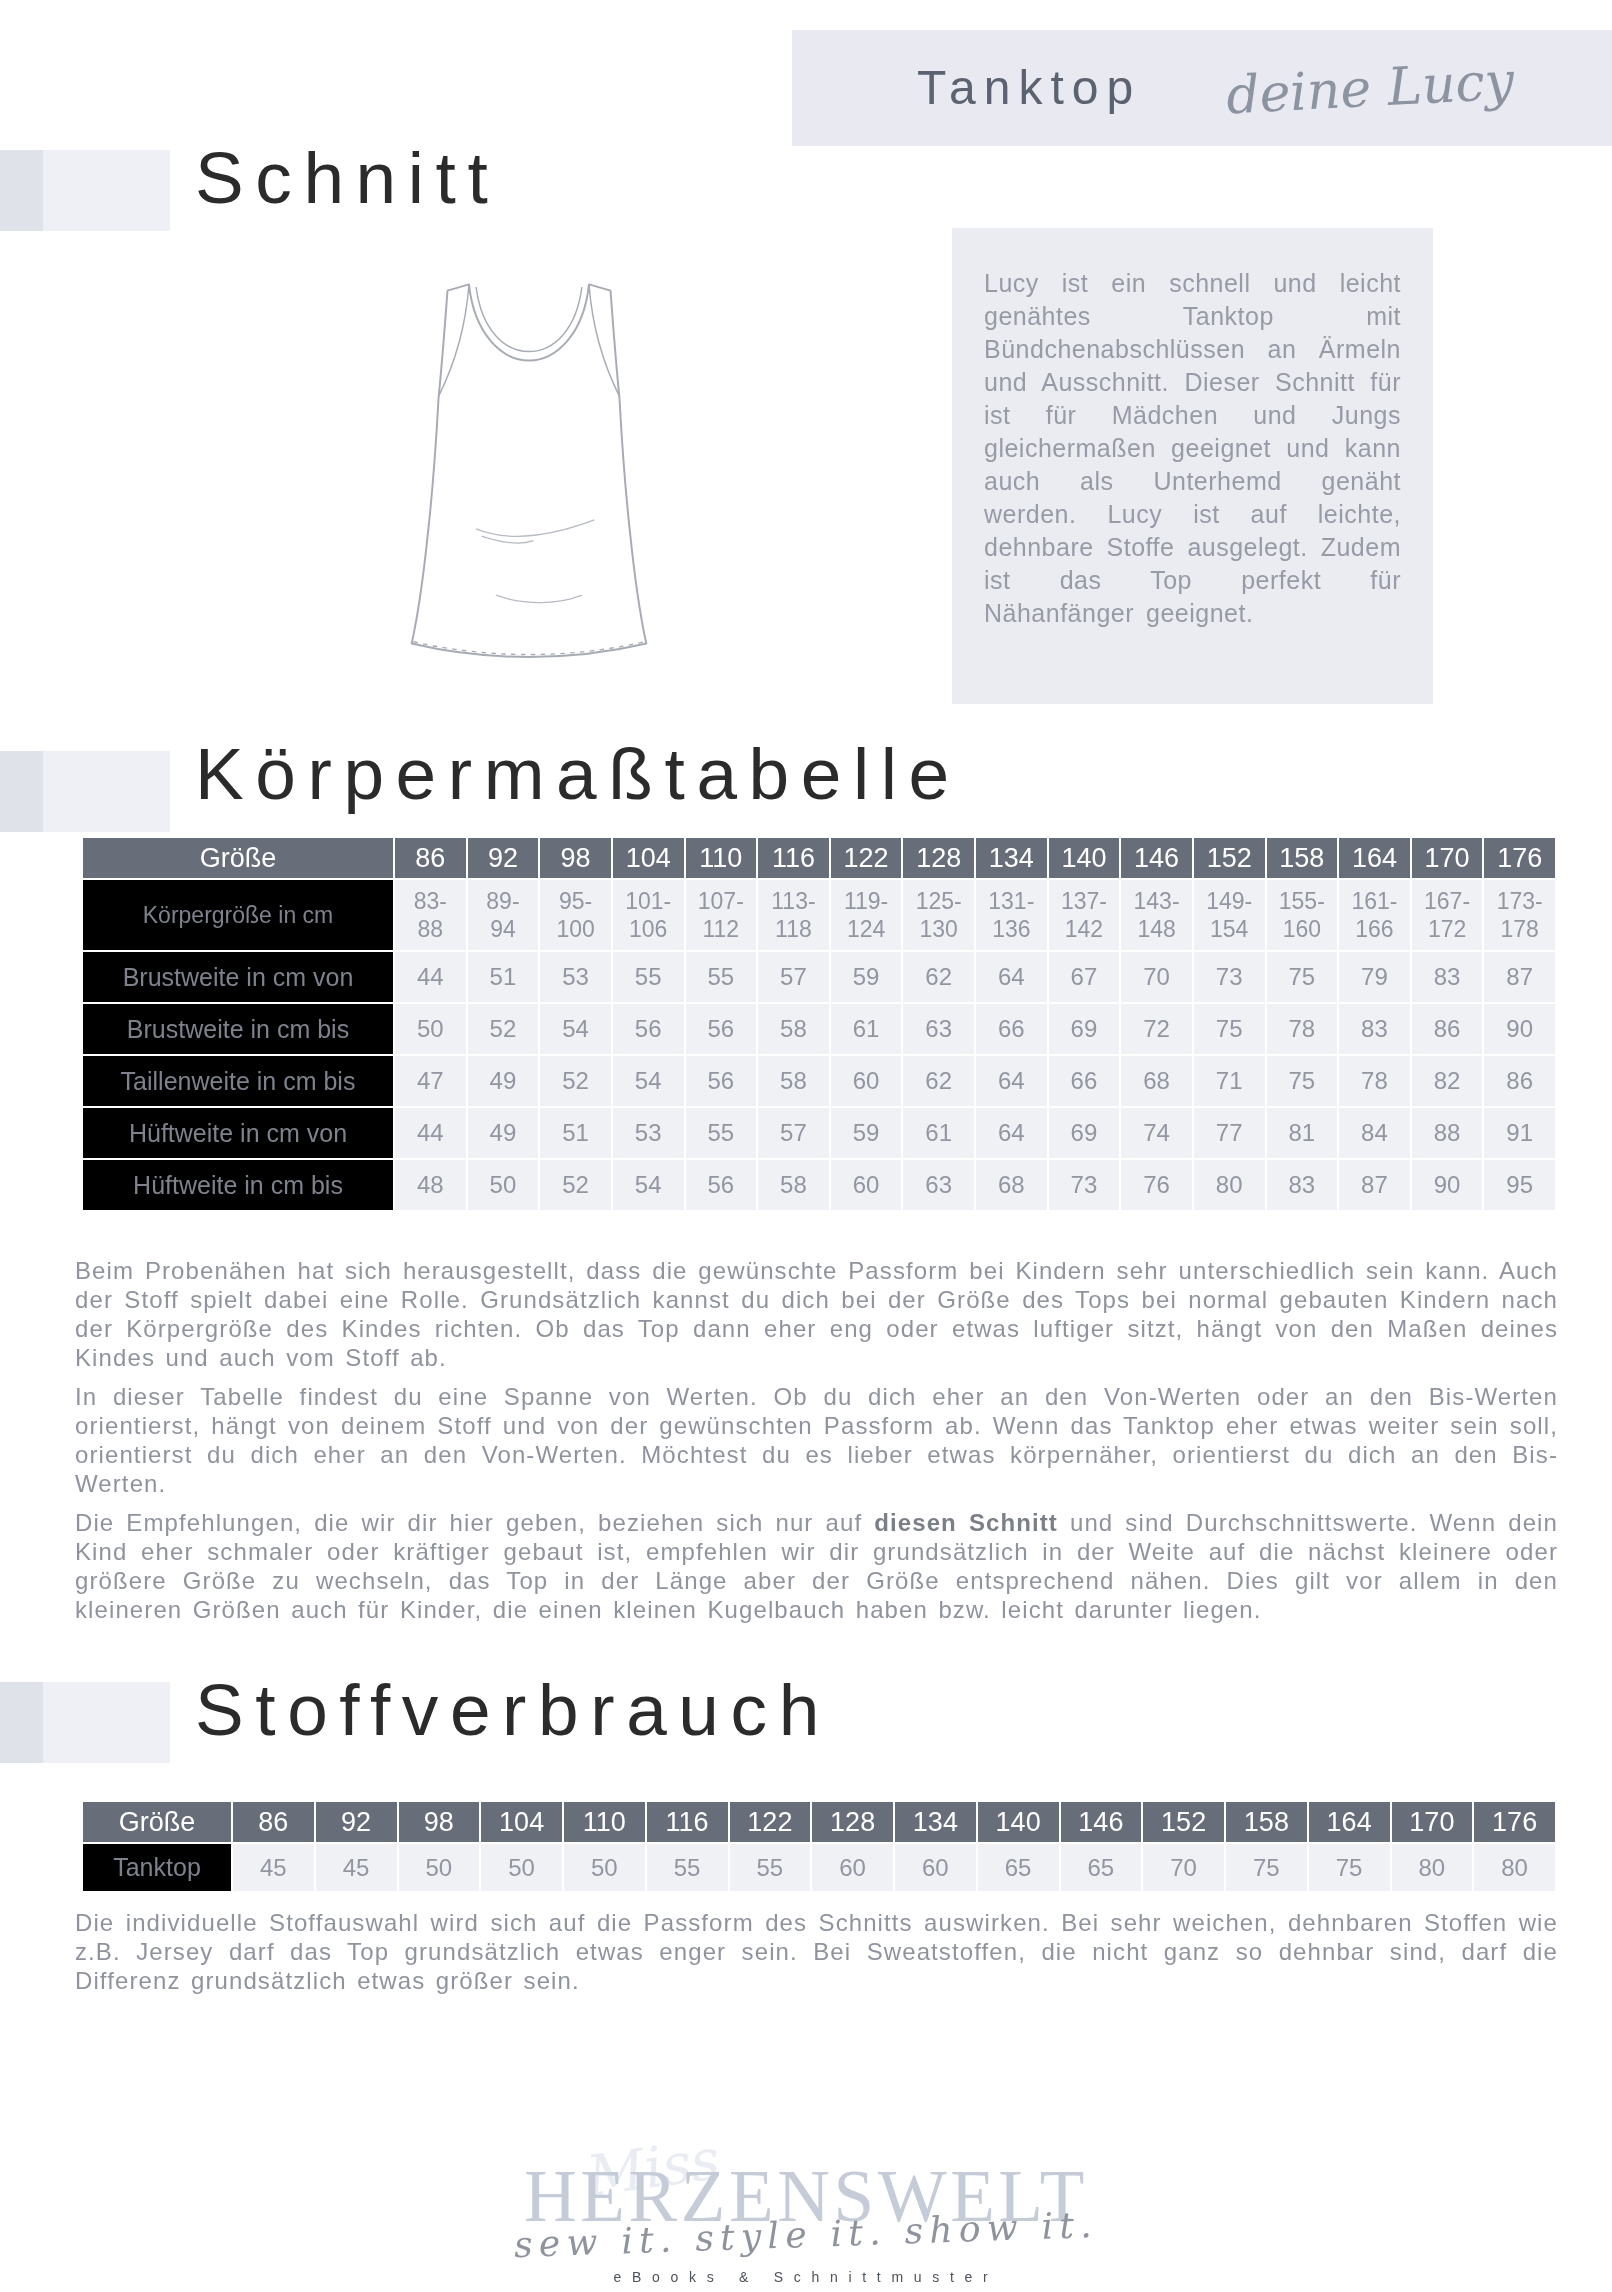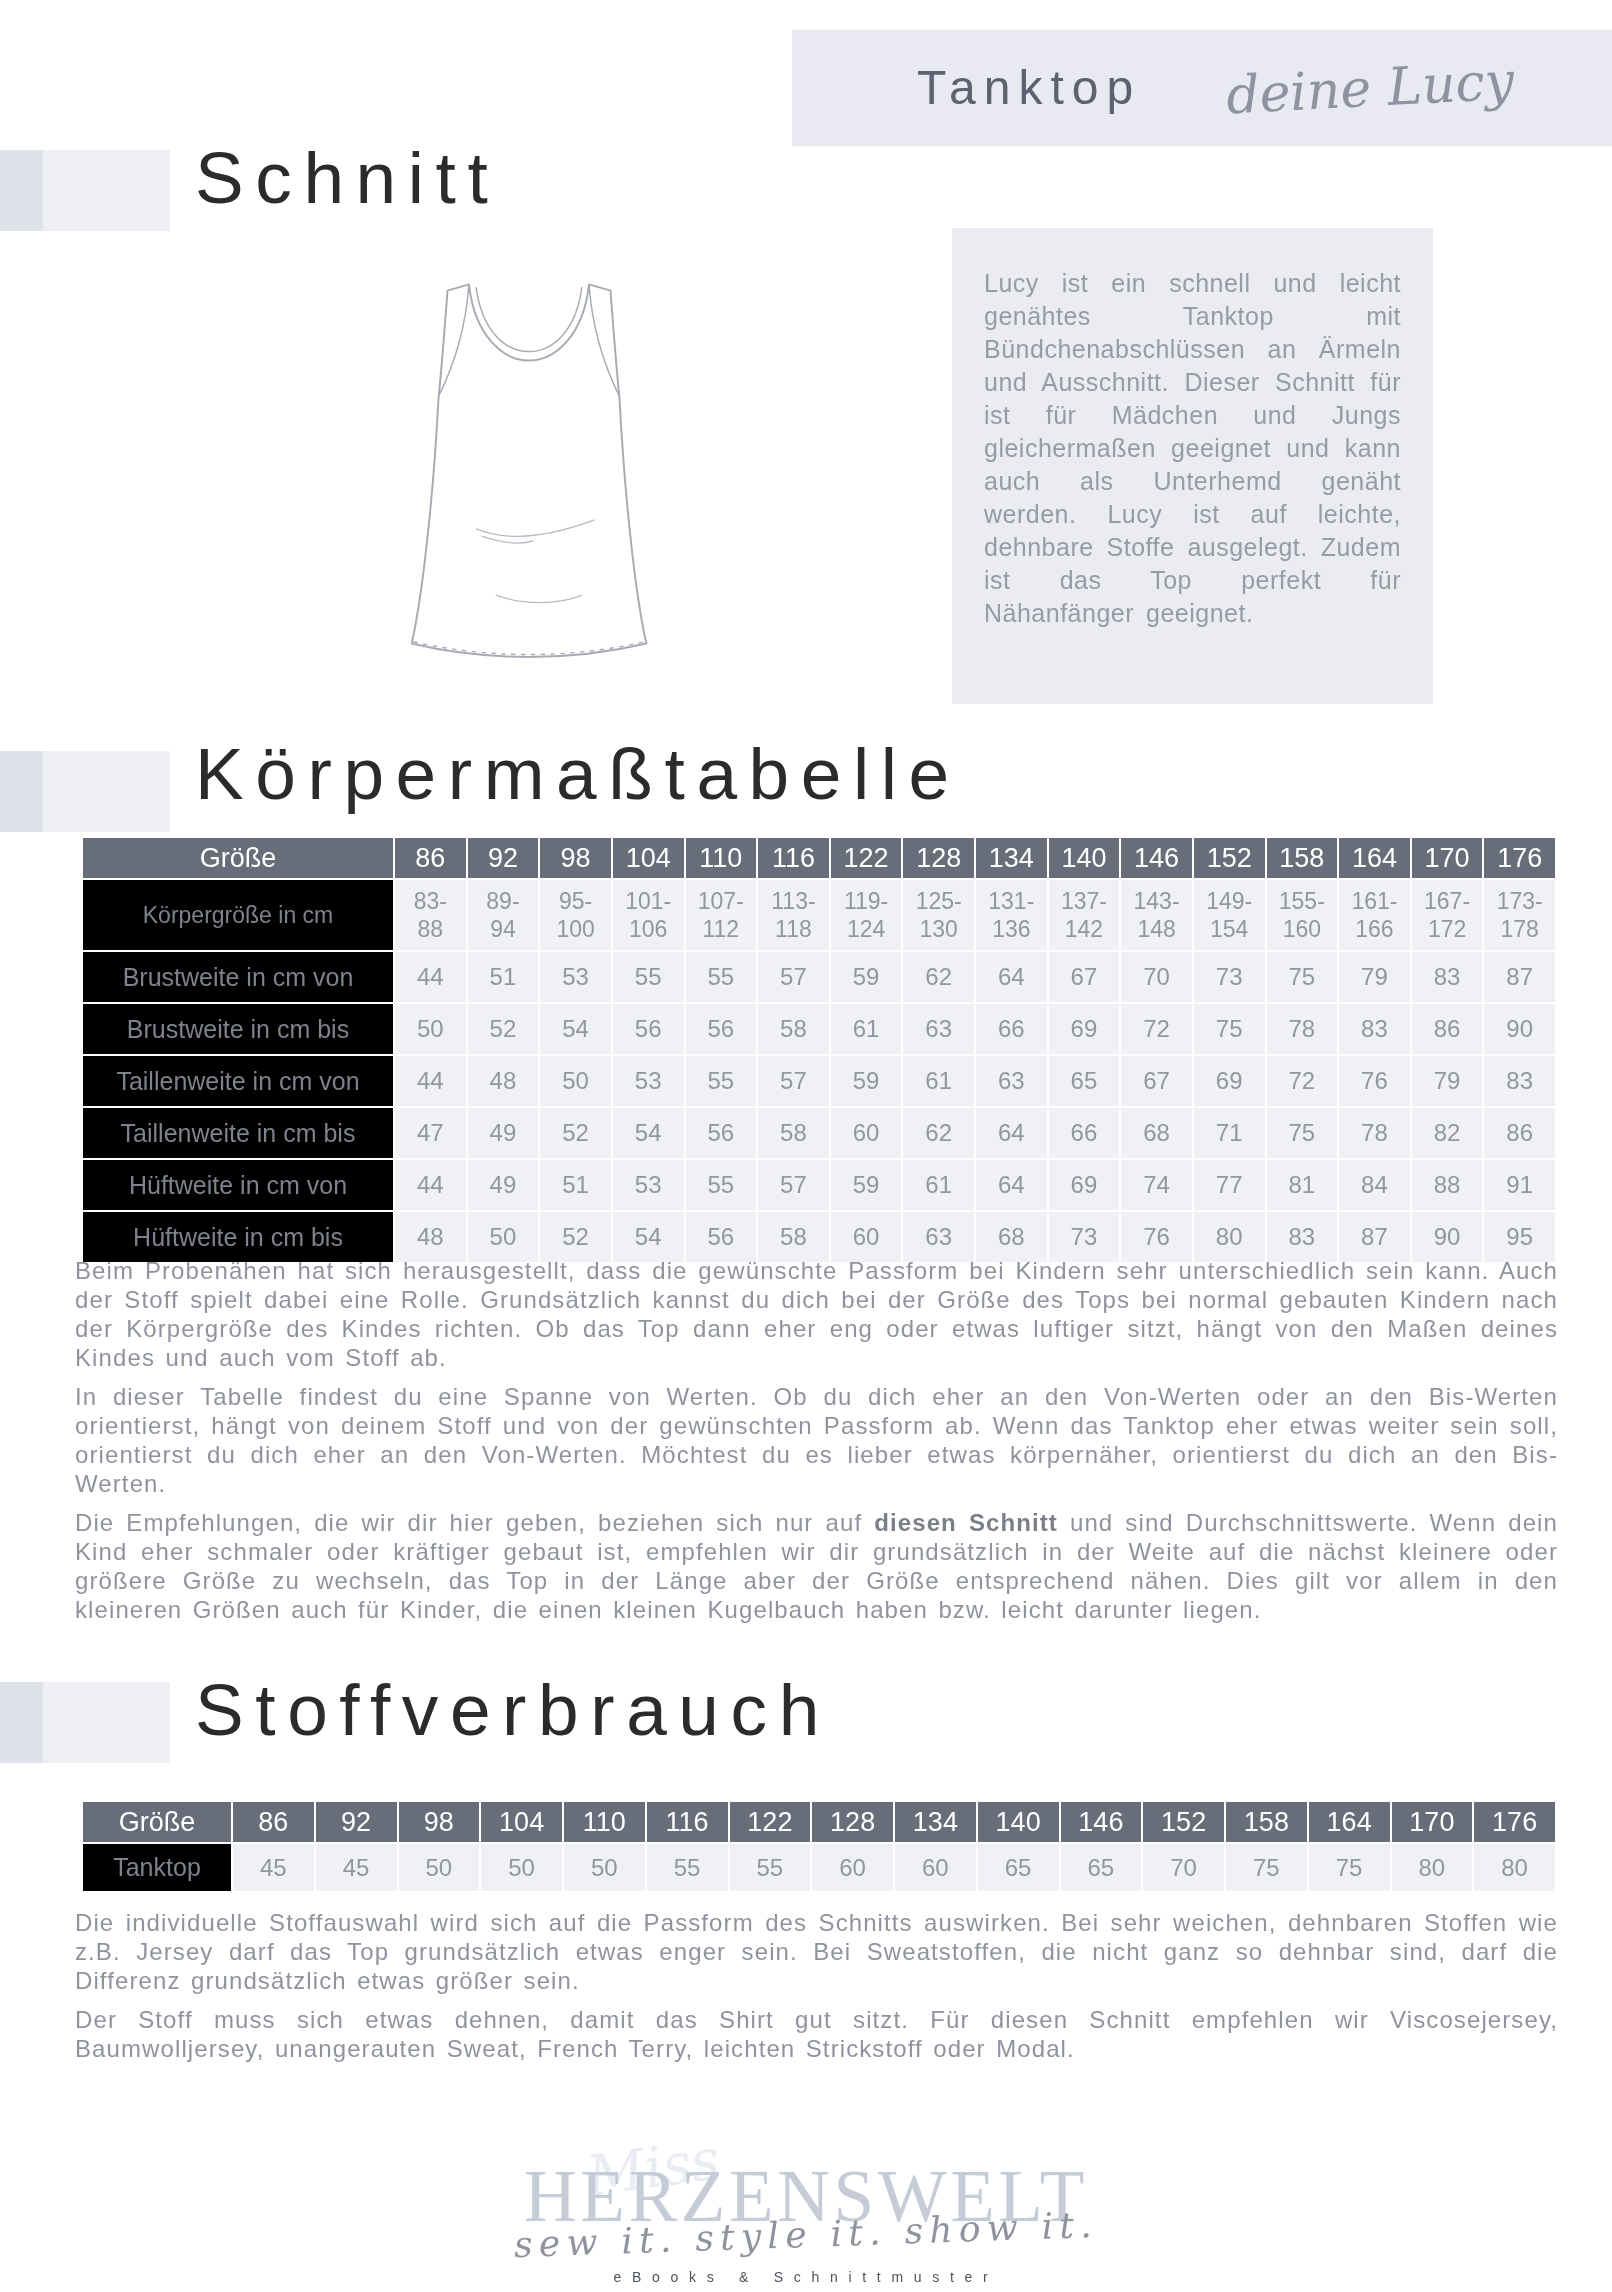--- a/index.html
+++ b/index.html
@@ -220,39 +220,20 @@
           <td>66</td>
           <td>69</td>
           <td>72</td>
           <td>75</td>
           <td>78</td>
           <td>83</td>
           <td>86</td>
           <td>90</td>
         </tr>
         <tr>
-          <td class="row-label">Taillenweite in cm von</td>
-          <td>44</td>
-          <td>48</td>
-          <td>50</td>
-          <td>53</td>
-          <td>55</td>
-          <td>57</td>
-          <td>59</td>
-          <td>61</td>
-          <td>63</td>
-          <td>65</td>
-          <td>67</td>
-          <td>69</td>
-          <td>72</td>
-          <td>76</td>
-          <td>79</td>
-          <td>83</td>
-        </tr>
-        <tr>
           <td class="row-label">Taillenweite in cm bis</td>
           <td>47</td>
           <td>49</td>
           <td>52</td>
           <td>54</td>
           <td>56</td>
           <td>58</td>
           <td>60</td>
           <td>62</td>
           <td>64</td>
@@ -357,21 +338,20 @@
           <td>75</td>
           <td>75</td>
           <td>80</td>
           <td>80</td>
         </tr>
       </tbody>
   </table>
 
   <div class="paragraphs" id="stoff-paragraphs">
       <p><span>Die individuelle Stoffauswahl wird sich auf die Passform des Schnitts auswirken. Bei sehr weichen, dehnbaren Stoffen wie z.B. Jersey darf das Top grundsätzlich etwas enger sein. Bei Sweatstoffen, die nicht ganz so dehnbar sind, darf die Differenz grundsätzlich etwas größer sein.</span></p>
-      <p><span>Der Stoff muss sich etwas dehnen, damit das Shirt gut sitzt. Für diesen Schnitt empfehlen wir Viscosejersey, Baumwolljersey, unangerauten Sweat, French Terry, leichten Strickstoff oder Modal.</span></p>
     </div>
 
   <div class="footer">
     <span class="footer-script-prefix">Miss</span>
     <span class="footer-brand">HERZENSWELT</span>
     <span class="footer-tagline">sew it. style it. show it.</span>
     <span class="footer-subtitle">eBooks &amp; Schnittmuster</span>
   </div>
 
 </div>

